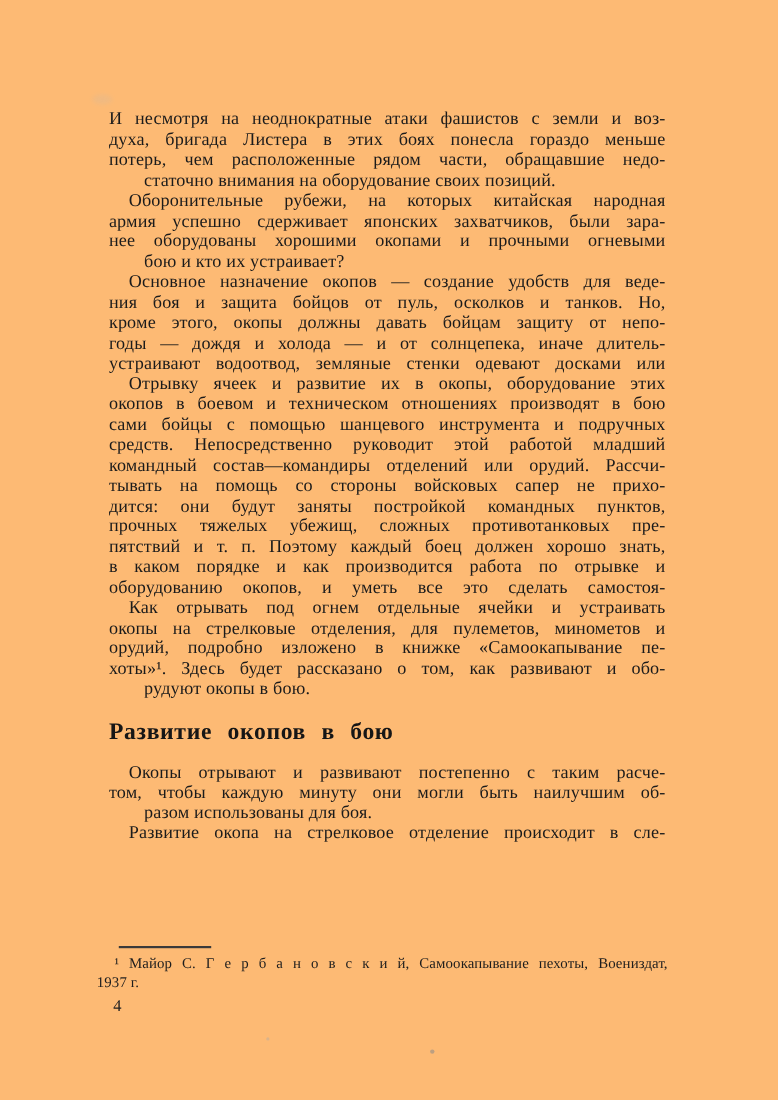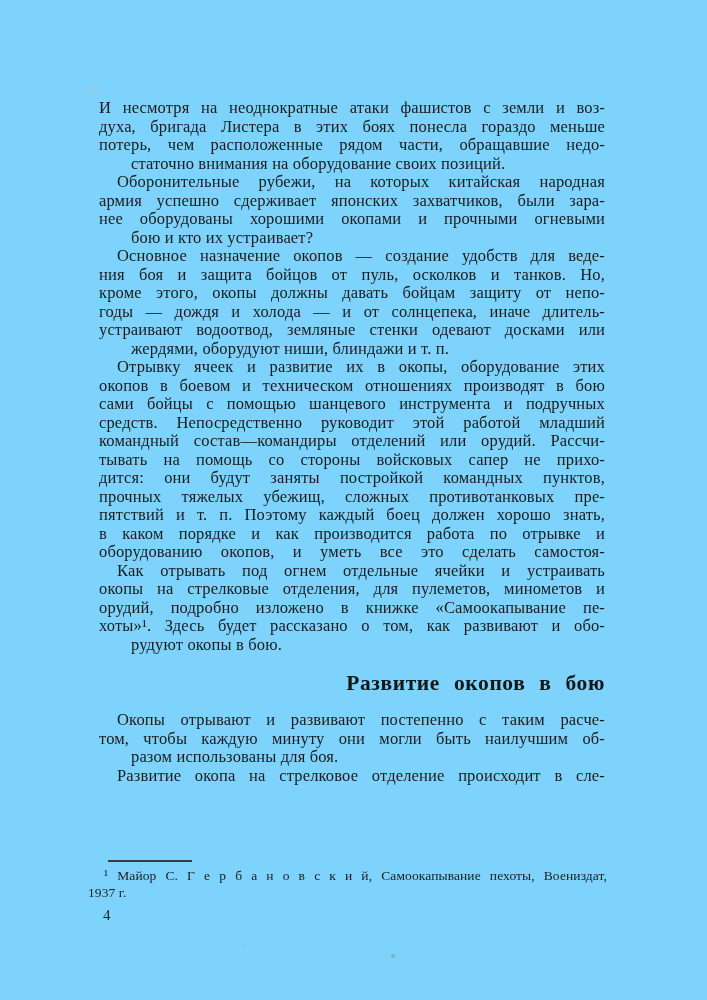--- a/index.html
+++ b/index.html
@@ -5,21 +5,21 @@
   html, body { margin: 0; padding: 0; }
   body {
     width: 707px; height: 1000px;
     background: #ffffff;
     position: relative;
     overflow: hidden;
     font-family: "Liberation Serif", serif;
   }
   .page {
     position: absolute; inset: 0;
-    background: #7dd3fc;
+    background: #fdba74;
   }
   
   .col {
     position: absolute;
     left: 99px; top: 99px; width: 506px;
     color: #1b1b1b;
     font-size: 16.5px;
     letter-spacing: 0.15px;
   }
   .para { margin: 0; }
@@ -29,21 +29,21 @@
     overflow: hidden;
     text-align: justify;
     white-space: normal;
   }
   .line::after { content: ""; display: inline-block; width: 100%; }
   .line.last { text-align: left; margin-left: 32px; }
   .line.last::after { content: none; }
   .line.ind { text-indent: 18px; }
   .heading {
     margin: 17px 0 15px 0;
-    text-align: right;
+    text-align: left;
     font-weight: bold;
     font-size: 21.5px;
     line-height: 25px;
     word-spacing: 8px;
     letter-spacing: 0.6px;
     color: #161616;
   }
   
   .footnote-rule {
     position: absolute;
@@ -103,21 +103,20 @@
           <div class="line">армия успешно сдерживает японских захватчиков, были зара-</div>
           <div class="line">нее оборудованы хорошими окопами и прочными огневыми</div>
           <div class="line last">бою и кто их устраивает?</div>
         </div>
         <div class="para">
           <div class="line ind">Основное назначение окопов — создание удобств для веде-</div>
           <div class="line">ния боя и защита бойцов от пуль, осколков и танков. Но,</div>
           <div class="line">кроме этого, окопы должны давать бойцам защиту от непо-</div>
           <div class="line">годы — дождя и холода — и от солнцепека, иначе длитель-</div>
           <div class="line">устраивают водоотвод, земляные стенки одевают досками или</div>
-          <div class="line last">жердями, оборудуют ниши, блиндажи и т. п.</div>
         </div>
         <div class="para">
           <div class="line ind">Отрывку ячеек и развитие их в окопы, оборудование этих</div>
           <div class="line">окопов в боевом и техническом отношениях производят в бою</div>
           <div class="line">сами бойцы с помощью шанцевого инструмента и подручных</div>
           <div class="line">средств. Непосредственно руководит этой работой младший</div>
           <div class="line">командный состав—командиры отделений или орудий. Рассчи-</div>
           <div class="line">тывать на помощь со стороны войсковых сапер не прихо-</div>
           <div class="line">дится: они будут заняты постройкой командных пунктов,</div>
           <div class="line">прочных тяжелых убежищ, сложных противотанковых пре-</div>

